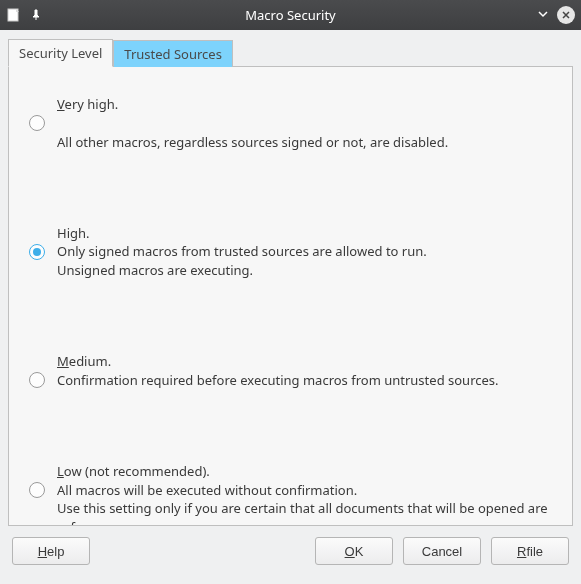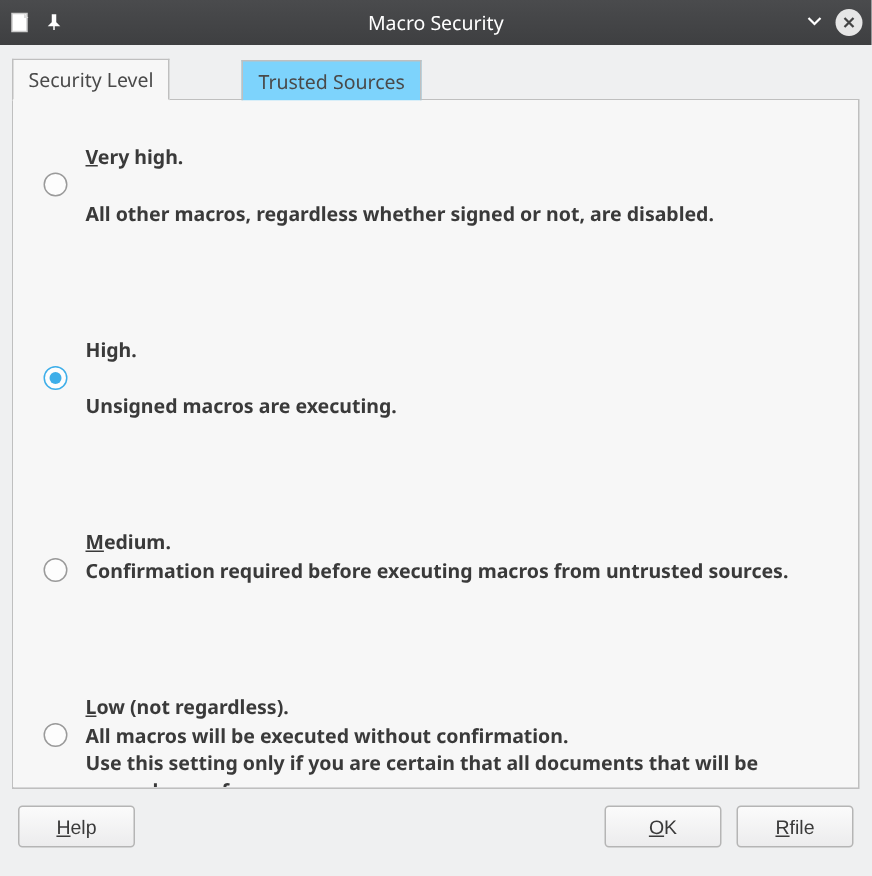--- a/index.html
+++ b/index.html
@@ -43,21 +43,20 @@
     }
     .content-area {
       padding: 8px 8px 0 8px;
       height: calc(100% - 30px - 58px);
     }
     .tabbar {
       display: flex;
       align-items: flex-end;
       height: 28px;
       position: relative;
-      gap: 48px;
     }
     .tab {
       padding: 4px 10px;
       border: 1px solid #bfbfbf;
       border-bottom: none;
       background: #7dd3fc;
       color: #4a4a4a;
       cursor: pointer;
       position: relative;
       top: 1px;
@@ -72,21 +71,20 @@
       background: #f7f7f7;
       height: calc(100% - 28px);
       padding: 28px 20px 20px 20px;
       overflow: auto;
     }
     .radio-row {
       display: flex;
       align-items: flex-start;
       gap: 12px;
       margin-bottom: 72px;
-      font-weight: bold;
     }
     .radio-row:last-child { margin-bottom: 10px; }
     .radio-outer {
       width: 16px; height: 16px;
       border: 1px solid #9a9a9a;
       border-radius: 50%;
       background: #fdfdfd;
       display: flex;
       align-items: center; justify-content: center;
       flex-shrink: 0;
@@ -168,62 +166,63 @@
     <div class="tab active">Security Level</div>
     <div class="tab">Trusted Sources</div>
   </div>
   <div class="tab-panel">
 
     <div class="radio-row">
       <div class="radio-outer"></div>
       <div class="radio-label">
         <span class="radio-title"><span class="ul">V</span><span>ery high.</span></span><br>
         <br>
-        <span>All other macros, regardless whether signed or not, are disabled.</span>
+        <span>All other macros, regardless sources signed or not, are disabled.</span>
       </div>
     </div>
 
     <div class="radio-row">
       <div class="radio-outer selected">
           <div class="radio-inner"></div>
         </div>
       <div class="radio-label">
         <span class="radio-title">High.</span><br>
-        <br>
+        <span>Only signed macros from trusted sources are allowed to run.</span><br>
         <span>Unsigned macros are executing.</span>
       </div>
     </div>
 
     <div class="radio-row">
       <div class="radio-outer"></div>
       <div class="radio-label">
         <span class="radio-title"><span class="ul">M</span><span>edium.</span></span><br>
         <span>Confirmation required before executing macros from untrusted sources.</span>
       </div>
     </div>
 
     <div class="radio-row">
       <div class="radio-outer"></div>
       <div class="radio-label">
-        <span class="radio-title"><span class="ul">L</span><span>ow (not regardless).</span></span><br>
+        <span class="radio-title"><span class="ul">L</span><span>ow (not recommended).</span></span><br>
         <span>All macros will be executed without confirmation.</span><br>
         <span>Use this setting only if you are certain that all documents that will be opened are safe.</span>
       </div>
     </div>
 
   </div>
 </div>
 
 <div class="button-bar">
   <button class="btn">
       <span class="ul">H</span>
       <span>elp</span>
     </button>
   <div class="spacer"></div>
   <button class="btn">
       <span class="ul">O</span>
       <span>K</span>
     </button>
+  <button class="btn">Cancel</button>
   <button class="btn">
       <span class="ul">R</span>
       <span>file</span>
     </button>
 </div>
 
 </body></html>

